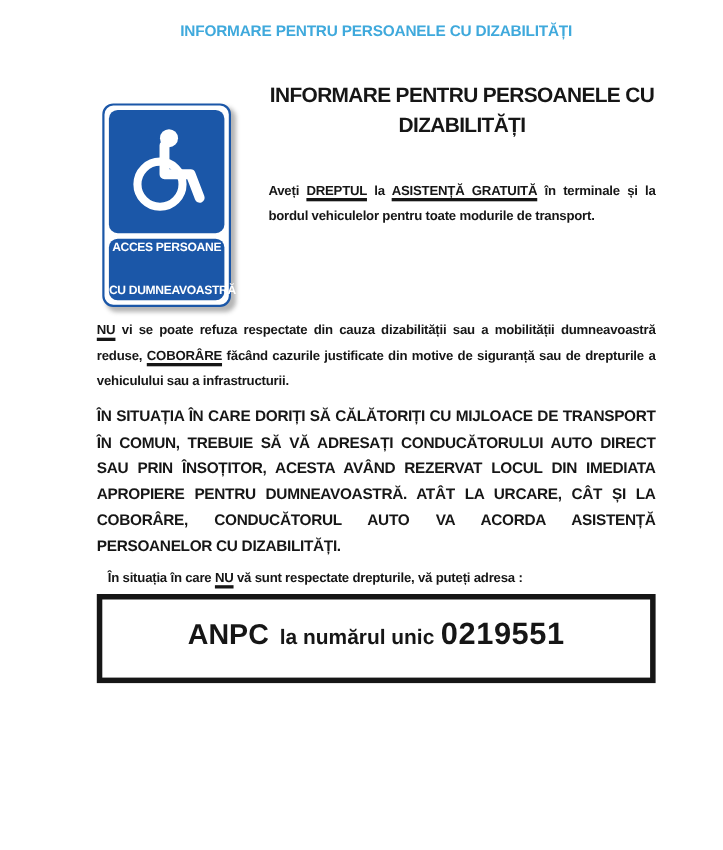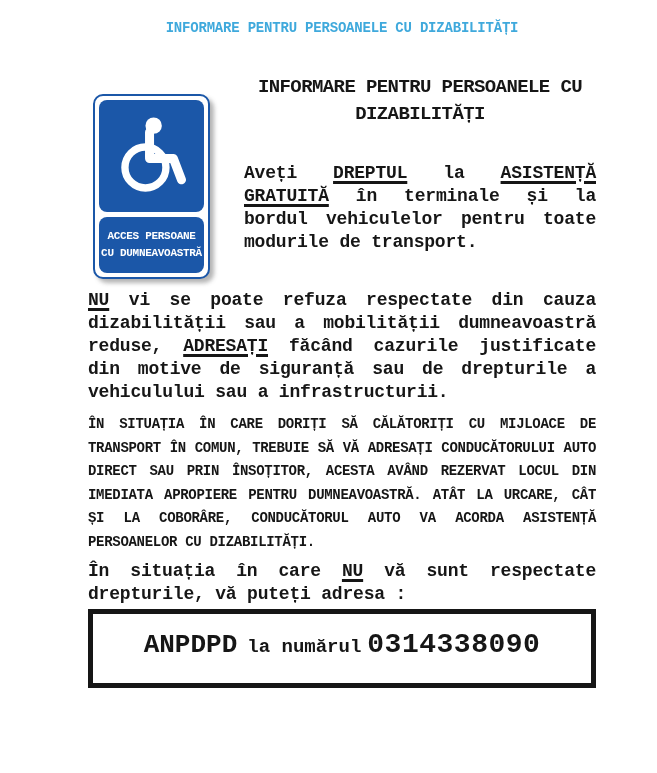--- a/index.html
+++ b/index.html
@@ -1,20 +1,20 @@
 <!DOCTYPE html>
 <html><head>
 <meta charset="utf-8">
 <style>
   html,body { margin:0; padding:0; background:#ffffff; }
   .page {
     position:relative;
     width:657px; height:754px;
     background:#ffffff;
-    font-family:Liberation Mono, monospace;
+    font-family:Liberation Sans, sans-serif;
     font-weight:bold;
     color:#161616;
     overflow:hidden;
   }
   .top-banner {
     margin:20px 61px 0 88px;
     text-align:center;
     font-size:14px;
     letter-spacing:-0.2px;
     color:#3fa9dc;
@@ -43,41 +43,41 @@
   .sign-label {
     height:56px;
     margin-top:5px;
     background:#1b57a8;
     border-radius:8px;
     color:#ffffff;
     font-size:11px;
     letter-spacing:-0.3px;
     line-height:1.55;
     text-align:center;
-    display:flex; flex-direction:column; justify-content:center;
+    display:flex; flex-direction:column; justify-content:space-between;
     white-space:nowrap;
   }
 
   .title {
     margin:38px 0 0 0;
     text-align:center;
     font-size:19px;
     letter-spacing:-0.6px;
     line-height:27px;
   }
   .body-text {
-    font-size:18px;
+    font-size:12px;
     line-height:23px;
     letter-spacing:-0.2px;
     text-align:justify;
   }
   .intro   { margin:34px 0 0 0; }
   .refusal { clear:left; margin:14px 0 0 0; }
   .caps    { margin:9px 0 0 0; font-size:14px; line-height:23.5px; letter-spacing:-0.3px; }
-  .complaint { margin:6px 0 0 0; }
+  .complaint { margin:6px 0 0 10px; }
   .u {
     text-decoration:underline;
     text-decoration-thickness:2.5px;
     text-underline-offset:3px;
   }
 
   .hotline-box {
     margin-top:3px;
     border:5px solid #161616;
     padding:10px 8px 18px 8px;
@@ -112,26 +112,26 @@
           <span>ACCES PERSOANE</span>
           <span>CU DUMNEAVOASTRĂ</span>
         </div>
       </div>
 
       <h1 class="title">INFORMARE PENTRU PERSOANELE CU DIZABILITĂȚI</h1>
 
       <p class="body-text intro"><span>Aveți </span><span class="u">DREPTUL</span><span> la </span><span class="u">ASISTENȚĂ GRATUITĂ</span><span> în terminale și la bordul vehiculelor pentru toate modurile de transport.</span></p>
     </div>
 
-    <p class="body-text refusal"><span class="u">NU</span><span> vi se poate refuza respectate din cauza dizabilității sau a mobilității dumneavoastră reduse, </span><span class="u">ADRESAȚI</span><span> făcând cazurile justificate din motive de siguranță sau de drepturile a vehiculului sau a infrastructurii.</span></p>
+    <p class="body-text refusal"><span class="u">NU</span><span> vi se poate refuza respectate din cauza dizabilității sau a mobilității dumneavoastră reduse, </span><span class="u">COBORÂRE</span><span> făcând cazurile justificate din motive de siguranță sau de drepturile a vehiculului sau a infrastructurii.</span></p>
 
     <p class="body-text caps">ÎN SITUAȚIA ÎN CARE DORIȚI SĂ CĂLĂTORIȚI CU MIJLOACE DE TRANSPORT ÎN COMUN, TREBUIE SĂ VĂ ADRESAȚI CONDUCĂTORULUI AUTO DIRECT SAU PRIN ÎNSOȚITOR, ACESTA AVÂND REZERVAT LOCUL DIN IMEDIATA APROPIERE PENTRU DUMNEAVOASTRĂ. ATÂT LA URCARE, CÂT ȘI LA COBORÂRE, CONDUCĂTORUL AUTO VA ACORDA ASISTENȚĂ PERSOANELOR CU DIZABILITĂȚI.</p>
 
     <p class="body-text complaint"><span>În situația în care </span><span class="u">NU</span><span> vă sunt respectate drepturile, vă puteți adresa :</span></p>
 
     <div class="hotline-box">
       <div class="hotline-line">
-        <span class="org">ANPDPD</span><span class="lbl">la numărul</span><span class="num">0314338090</span>
+        <span class="org">ANPC</span><span class="lbl">la numărul unic</span><span class="num">0219551</span>
       </div>
     </div>
 
   </div>
 </div>
 
 </body></html>

